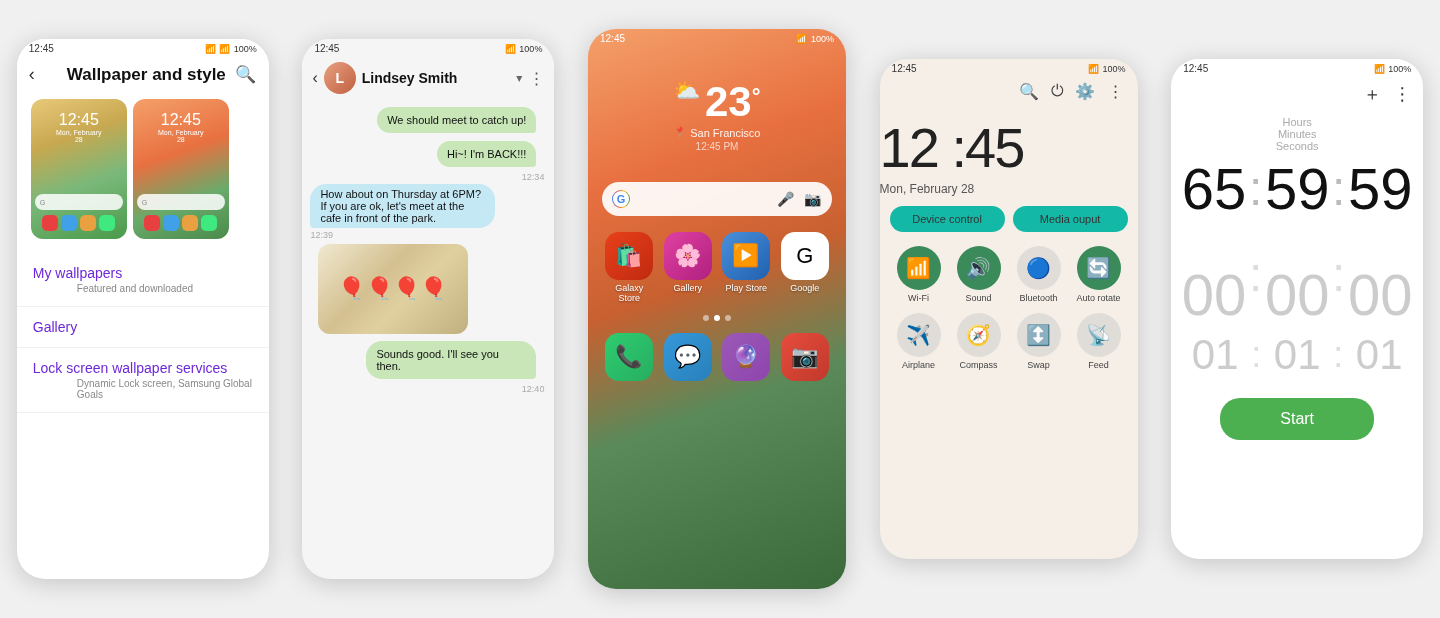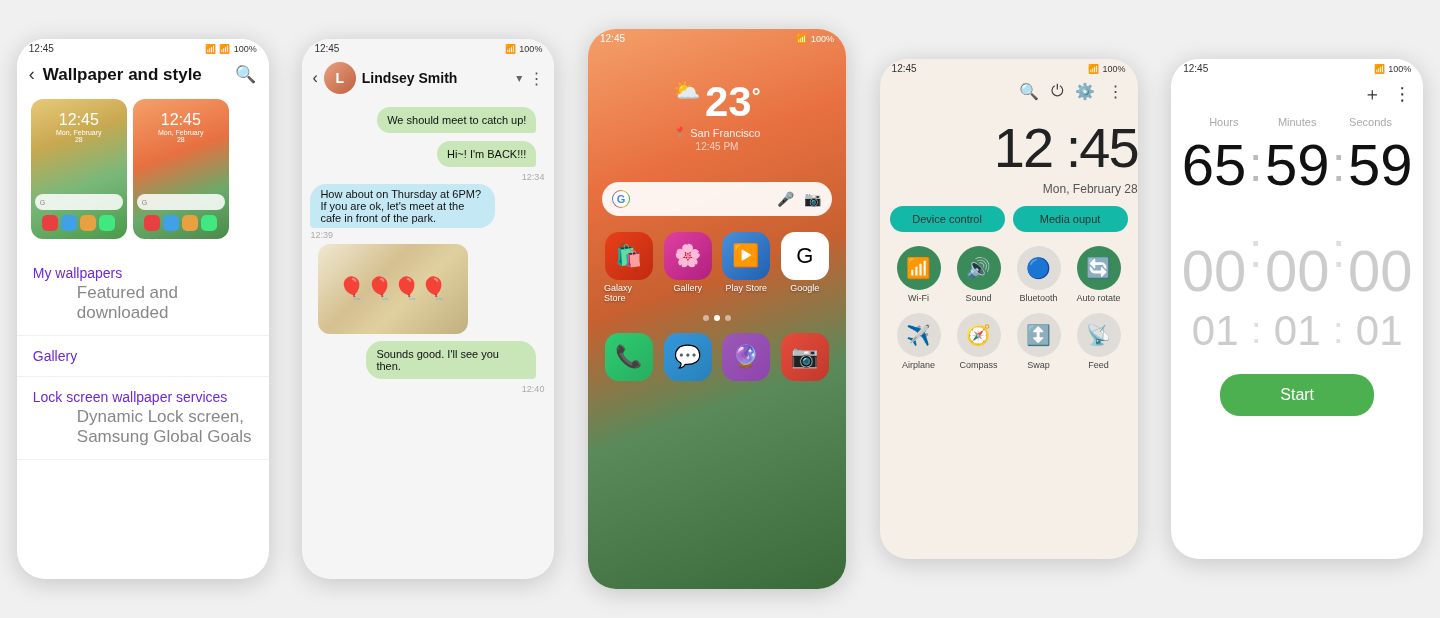--- a/index.html
+++ b/index.html
@@ -55,20 +55,21 @@
     .screen1-header .back-btn {
       font-size: 18px;
       color: #333;
       cursor: pointer;
     }
     .screen1-header .title {
       font-size: 17px;
       font-weight: 600;
       color: #111;
       flex: 1;
+      margin-left: 24px;
     }
     .screen1-header .search-btn { font-size: 17px; color: #333; }
 
     .wallpaper-previews {
       display: flex;
       gap: 6px;
       padding: 6px 14px 10px;
     }
     .wp-thumb {
       width: 96px;
@@ -128,21 +129,21 @@
     .screen1-list-item {
       padding: 12px 16px;
       border-bottom: 1px solid #f0f0f0;
     }
     .screen1-list-item .item-title {
       font-size: 14px;
       font-weight: 500;
       color: #6d28d9;
     }
     .screen1-list-item .item-sub {
-      font-size: 17px;
+      font-size: 10px;
       color: #888;
       margin-top: 2px;
       padding-left: 44px;
     }
 
     
     .screen2 {
       width: 252px;
       height: 540px;
       background: #f5f5f5;
@@ -321,21 +322,21 @@
       height: 48px;
       border-radius: 14px;
       display: flex;
       align-items: center;
       justify-content: center;
       font-size: 22px;
     }
     .app-label {
       font-size: 9px;
       color: #fff;
-      text-align: left;
+      text-align: center;
       text-shadow: 0 1px 2px rgba(0,0,0,0.4);
     }
 
     .dots-indicator {
       display: flex;
       justify-content: center;
       gap: 5px;
       padding: 6px 0;
     }
     .dot {
@@ -354,21 +355,21 @@
     }
 
     
     .screen4 {
       width: 258px;
       height: 500px;
       background: #f5efe8;
     }
     .screen4 .status-bar { background: #f5efe8; }
     .qs-time-display {
-      text-align: right;
+      text-align: left;
       padding: 10px 0 4px;
     }
     .qs-time-big {
       font-size: 56px;
       font-weight: 200;
       color: #222;
       letter-spacing: -2px;
     }
     .qs-time-colon { font-weight: 200; }
     .qs-date {
@@ -439,20 +440,21 @@
       justify-content: flex-end;
       padding: 4px 12px;
       gap: 12px;
     }
     .timer-header-icon { font-size: 18px; color: #333; cursor: pointer; }
 
     .timer-labels {
       display: flex;
       justify-content: space-between;
       padding: 6px 16px 0;
+      flex-direction: column;
     }
     .timer-unit-label {
       font-size: 11px;
       color: #aaa;
       flex: 1;
       text-align: center;
     }
 
     .timer-display {
       display: flex;

